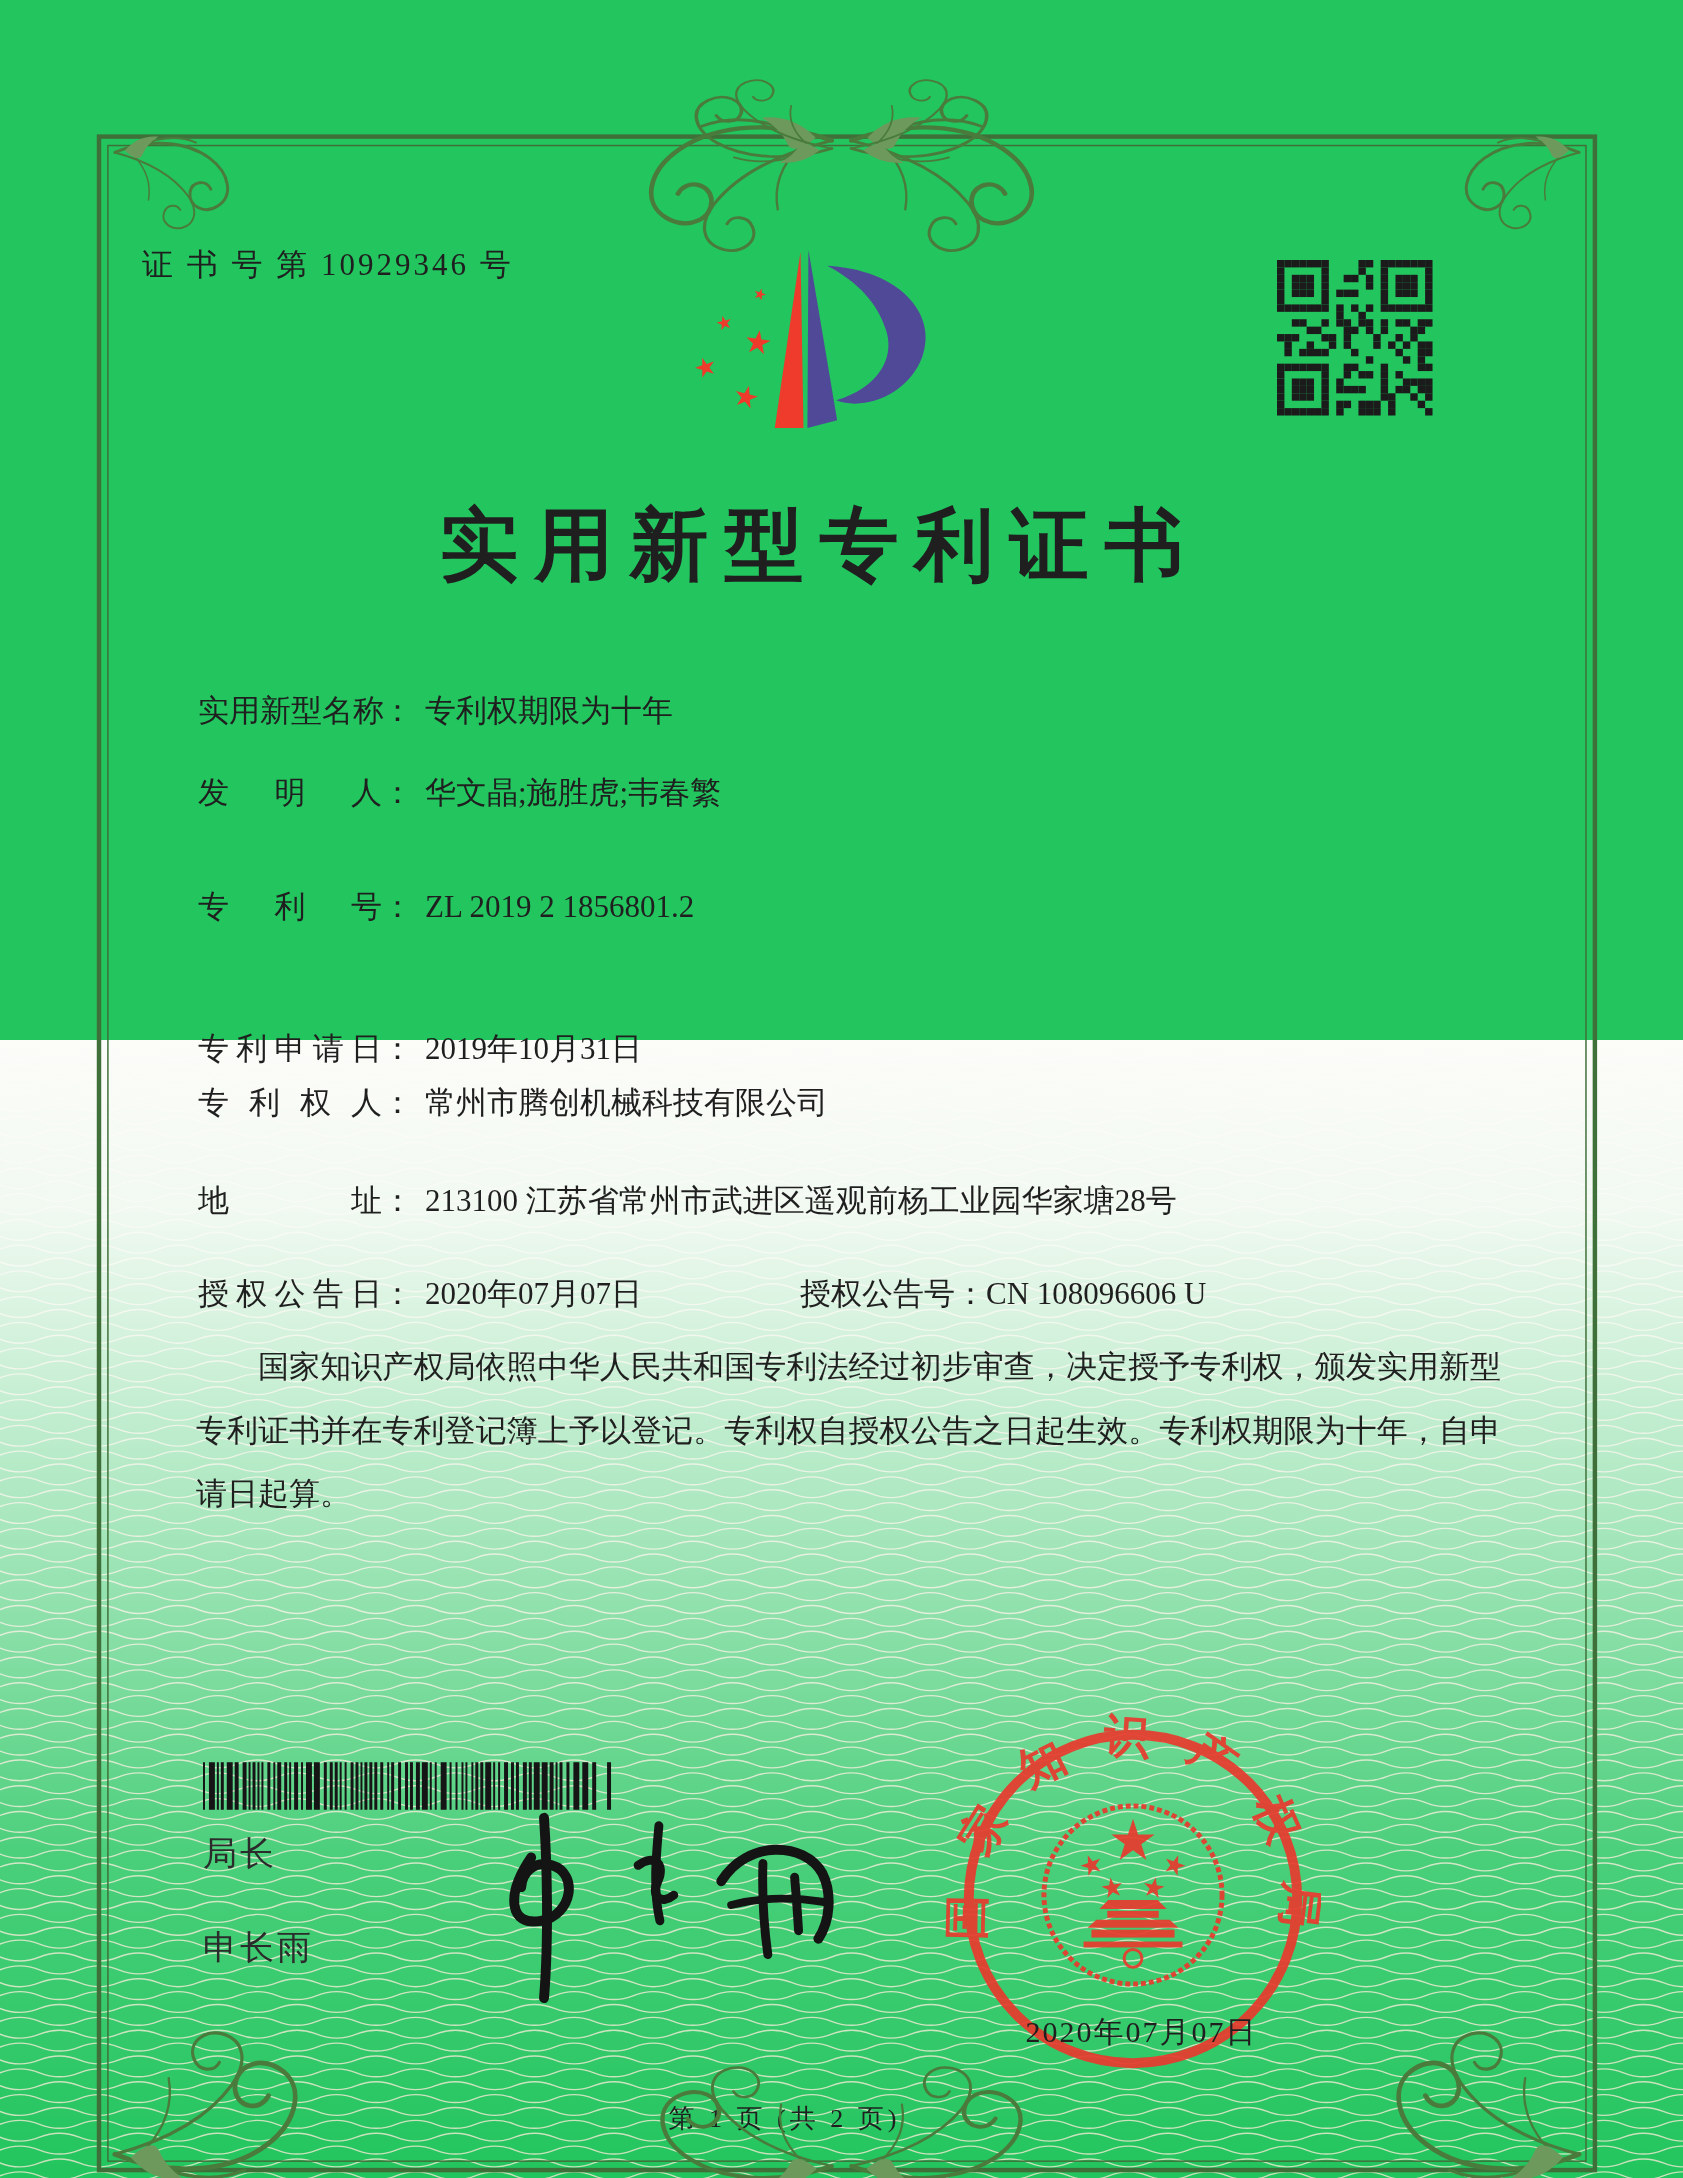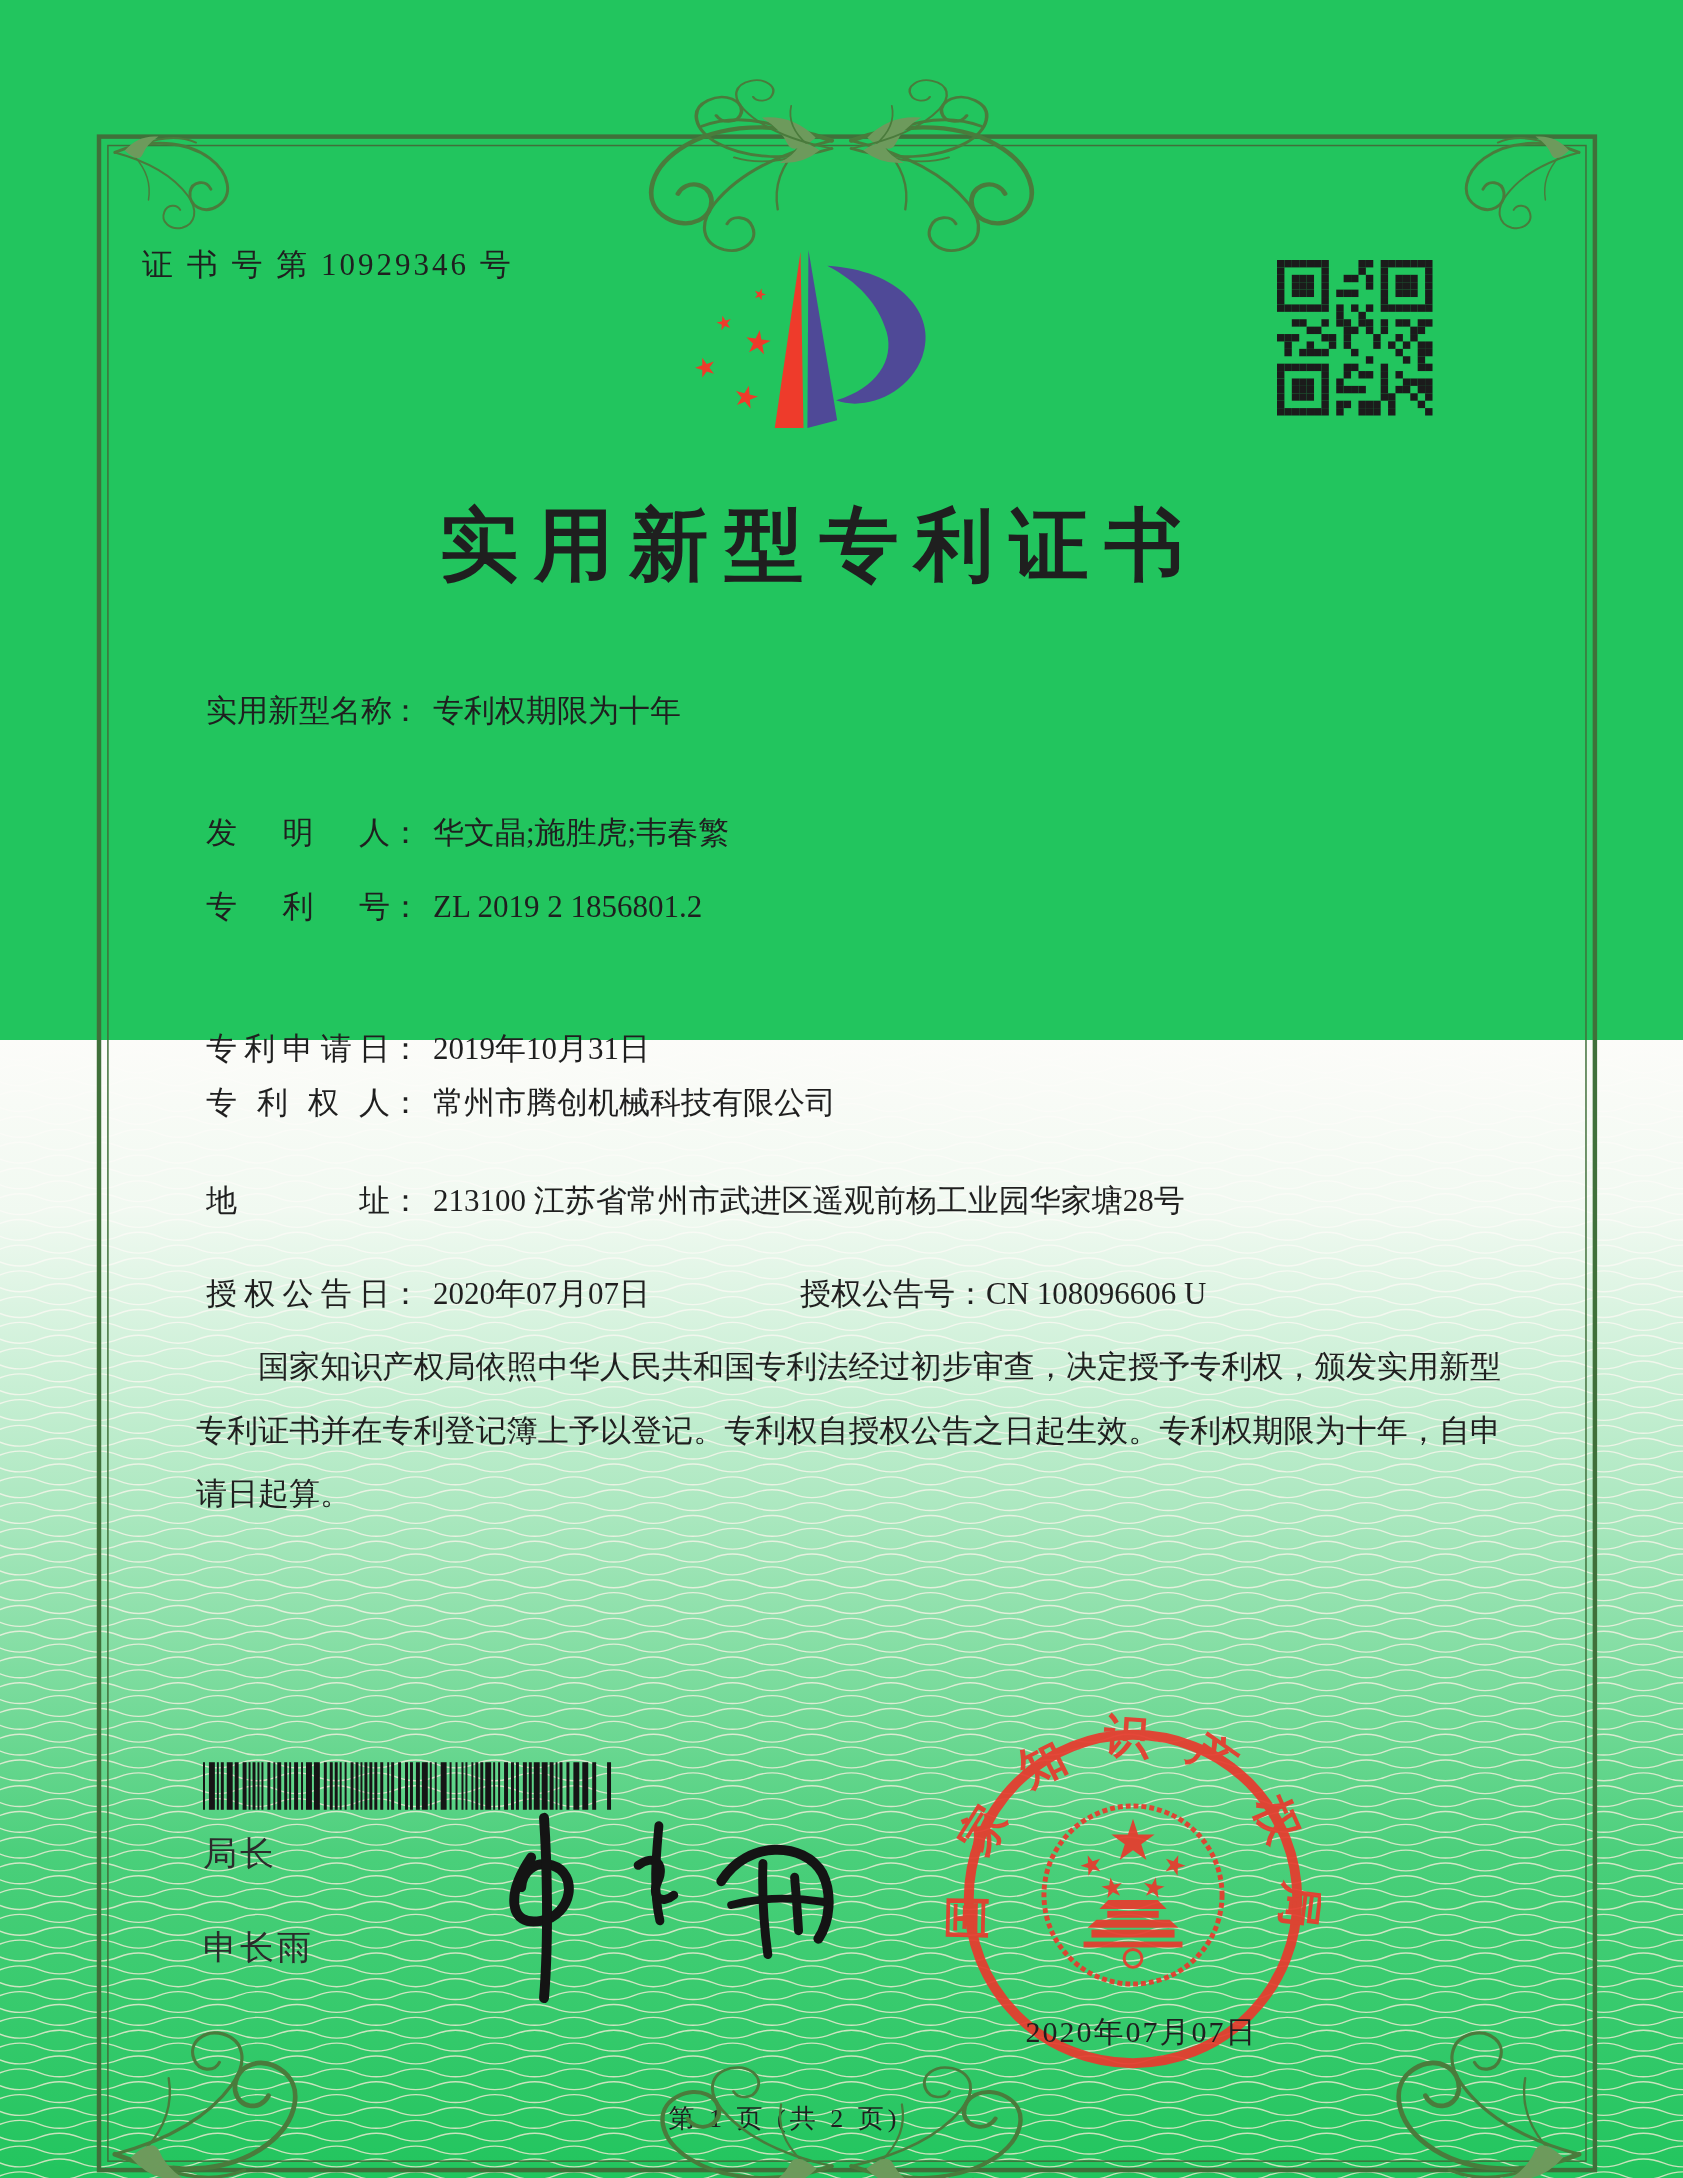--- a/index.html
+++ b/index.html
@@ -11,21 +11,21 @@
   #wavefade{position:absolute;left:0;top:1040px;width:1683px;height:1139px;
             background:linear-gradient(180deg,#fcfcf9 0%,rgba(252,252,249,.95) 15%,
             rgba(252,252,249,.62) 42%,rgba(252,252,249,.18) 72%,rgba(252,252,249,0) 100%);}
   
   .certnum{left:142px;top:244px;font-size:31px;letter-spacing:3px;}
   
   .title{left:0;right:0;top:493px;text-align:center;font-size:79px;font-weight:bold;
          letter-spacing:16px;transform:translateX(-22px);}
   
   .frow{position:absolute;left:198px;font-size:31px;white-space:nowrap;}
-  .frow .lbl{display:inline-block;width:184px;text-align:justify;text-align-last:justify;margin-left:8px;}
+  .frow .lbl{display:inline-block;width:184px;text-align:justify;text-align-last:justify;}
   .frow .val{margin-left:12px;}
   .frow2{position:absolute;left:800px;font-size:31px;white-space:nowrap;}
   
   .paras{left:196px;top:1335px;width:1305px;font-size:31px;line-height:2.05;text-align:justify;}
   .paras p{margin:0;text-indent:2em;}
   
   .official{left:203px;font-size:34px;letter-spacing:3px;
             font-family:"Liberation Sans","DejaVu Sans",sans-serif;color:#2b2b2b;}
   
   .sealdate{left:978px;top:2012px;width:327px;text-align:center;font-size:30px;letter-spacing:2px;z-index:6;}
@@ -383,21 +383,21 @@
         <rect x="112.5" y="150" width="7.5" height="7.5"></rect>
         <rect x="150" y="150" width="7.5" height="7.5"></rect>
       </svg>
     </div>
 
   <div class="abs title">实用新型专利证书</div>
 
   <div class="frow" style="top:690px">
     <span class="lbl">实用新型名称</span><span>：</span><span class="val">专利权期限为十年</span>
   </div>
-  <div class="frow" style="top:812px">
+  <div class="frow" style="top:772px">
     <span class="lbl">发明人</span><span>：</span><span class="val">华文晶;施胜虎;韦春繁</span>
   </div>
   <div class="frow" style="top:886px">
     <span class="lbl">专利号</span><span>：</span><span class="val">ZL 2019 2 1856801.2</span>
   </div>
   <div class="frow" style="top:1028px">
     <span class="lbl">专利申请日</span><span>：</span><span class="val">2019年10月31日</span>
   </div>
   <div class="frow" style="top:1082px">
     <span class="lbl">专利权人</span><span>：</span><span class="val">常州市腾创机械科技有限公司</span>

